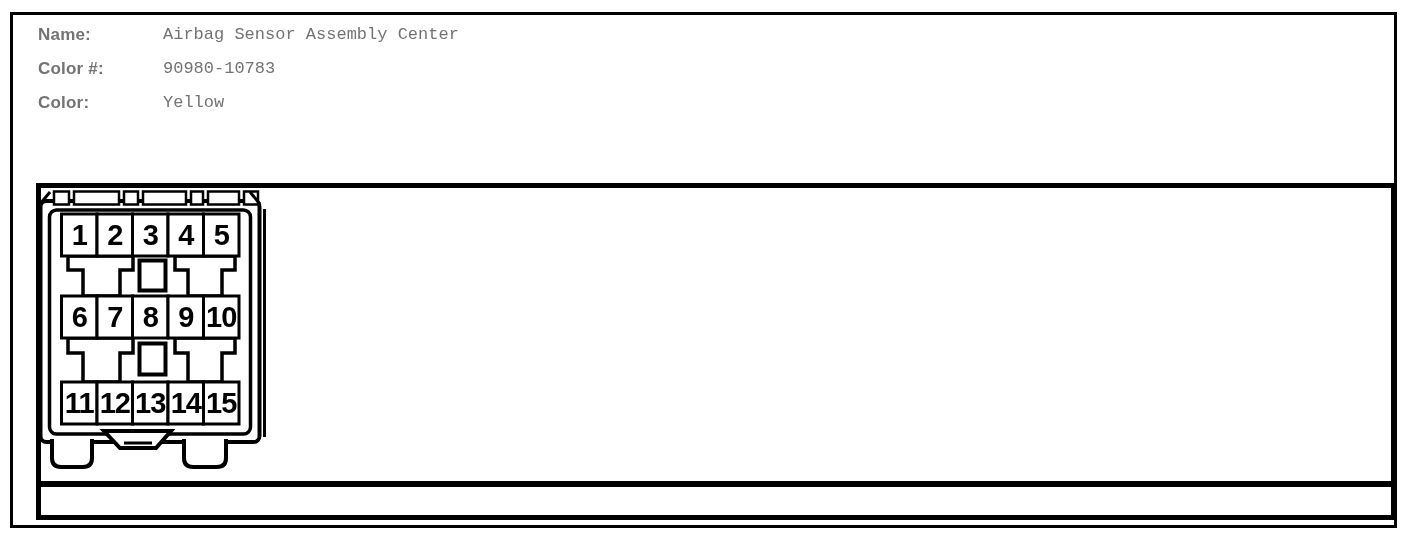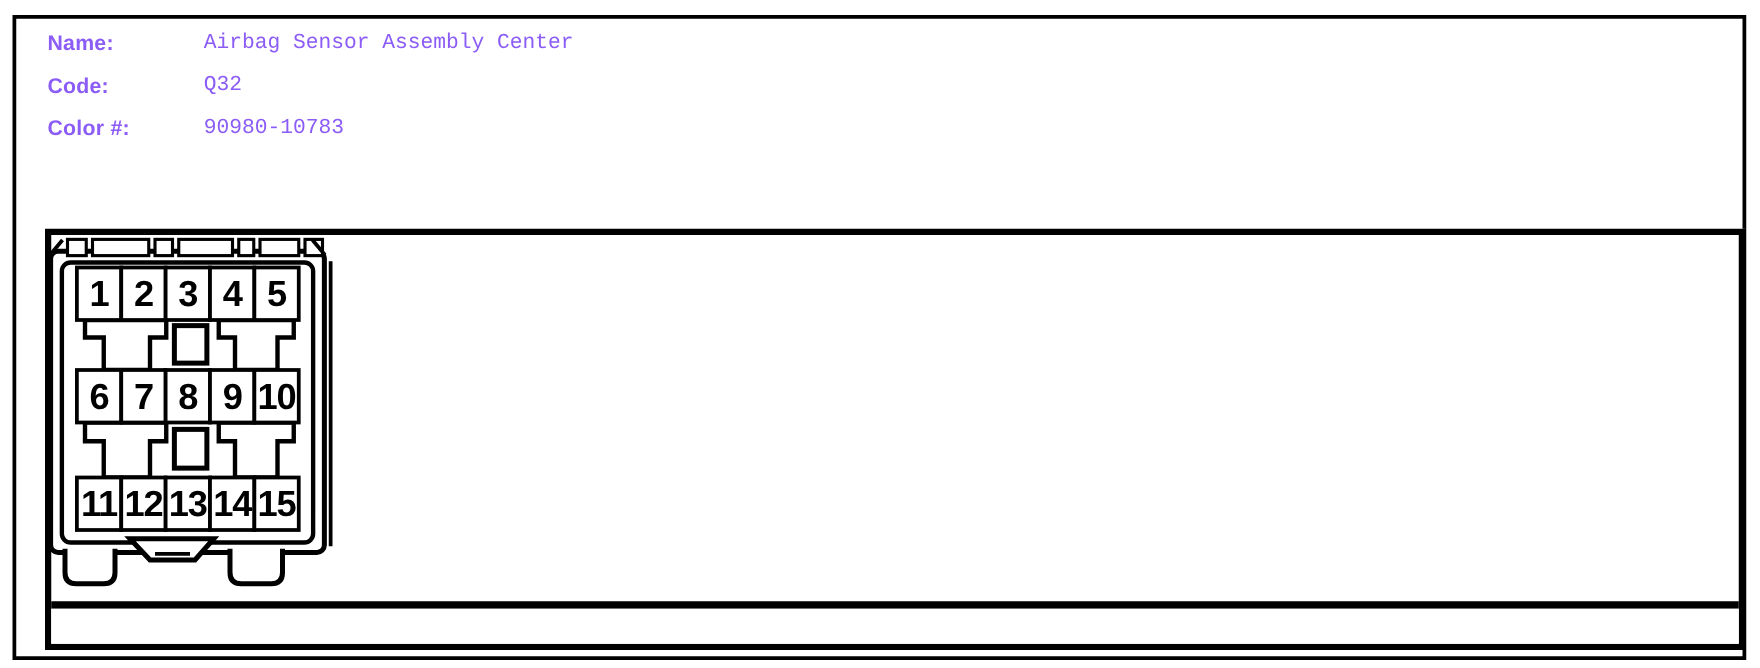--- a/index.html
+++ b/index.html
@@ -1,18 +1,18 @@
 <!DOCTYPE html>
 <html><head>
 <meta charset="utf-8">
 <style>
   html,body{margin:0;padding:0;background:#ffffff;}
   .stage{
     position:relative;width:1408px;height:534px;background:#ffffff;
-    font-family:"Liberation Sans",sans-serif;color:#8b5cf6;overflow:hidden;
+    font-family:"Liberation Sans",sans-serif;color:#737373;overflow:hidden;
   }
   .page-border{
     position:absolute;left:10px;top:12px;right:11px;bottom:6px;
     border:3px solid #000;
   }
   .header{position:absolute;left:38px;top:24px;}
   .hrow{display:flex;margin-bottom:13px;font-size:17px;line-height:21px;}
   .hrow .lbl{font-weight:bold;width:125px;letter-spacing:.2px;}
   .hrow .val{font-weight:normal;font-family:Liberation Mono, monospace;}
   .main-box{
@@ -39,26 +39,26 @@
 <div class="stage">
 
   <div class="page-border"></div>
 
   <div class="header">
     <div class="hrow">
       <span class="lbl">Name:</span>
       <span class="val">Airbag Sensor Assembly Center</span>
     </div>
     <div class="hrow">
-      <span class="lbl">Code:</span>
-      <span class="val">Q32</span>
+      <span class="lbl">Color #:</span>
+      <span class="val">90980-10783</span>
     </div>
     <div class="hrow">
-      <span class="lbl">Color #:</span>
-      <span class="val">90980-10783</span>
+      <span class="lbl">Color:</span>
+      <span class="val">Yellow</span>
     </div>
   </div>
 
   <div class="main-box">
     <div class="divider"></div>
     <div class="notes-strip"></div>
   </div>
 
   <svg class="connector" width="236" height="296" viewBox="0 0 236 296">
 

